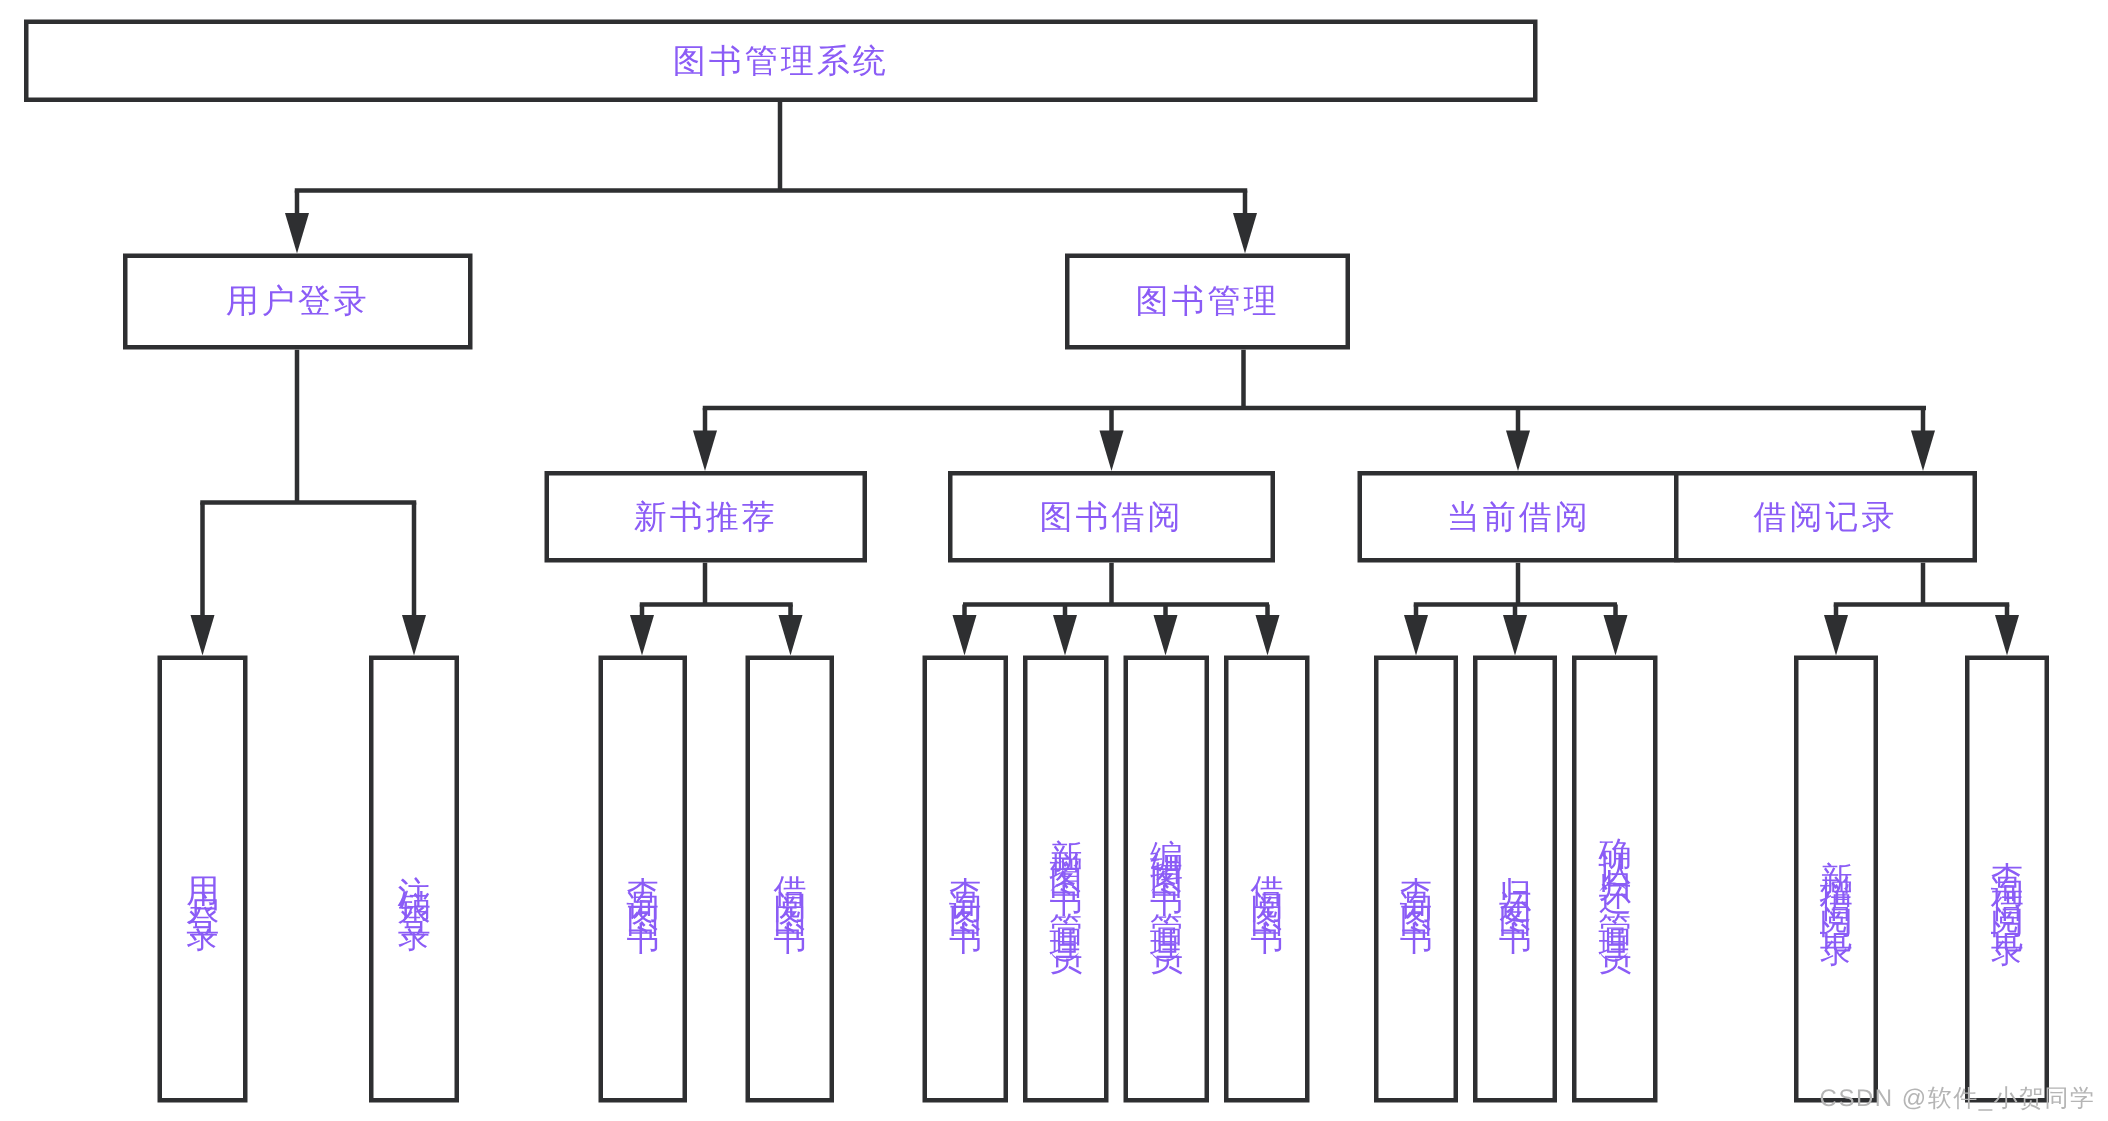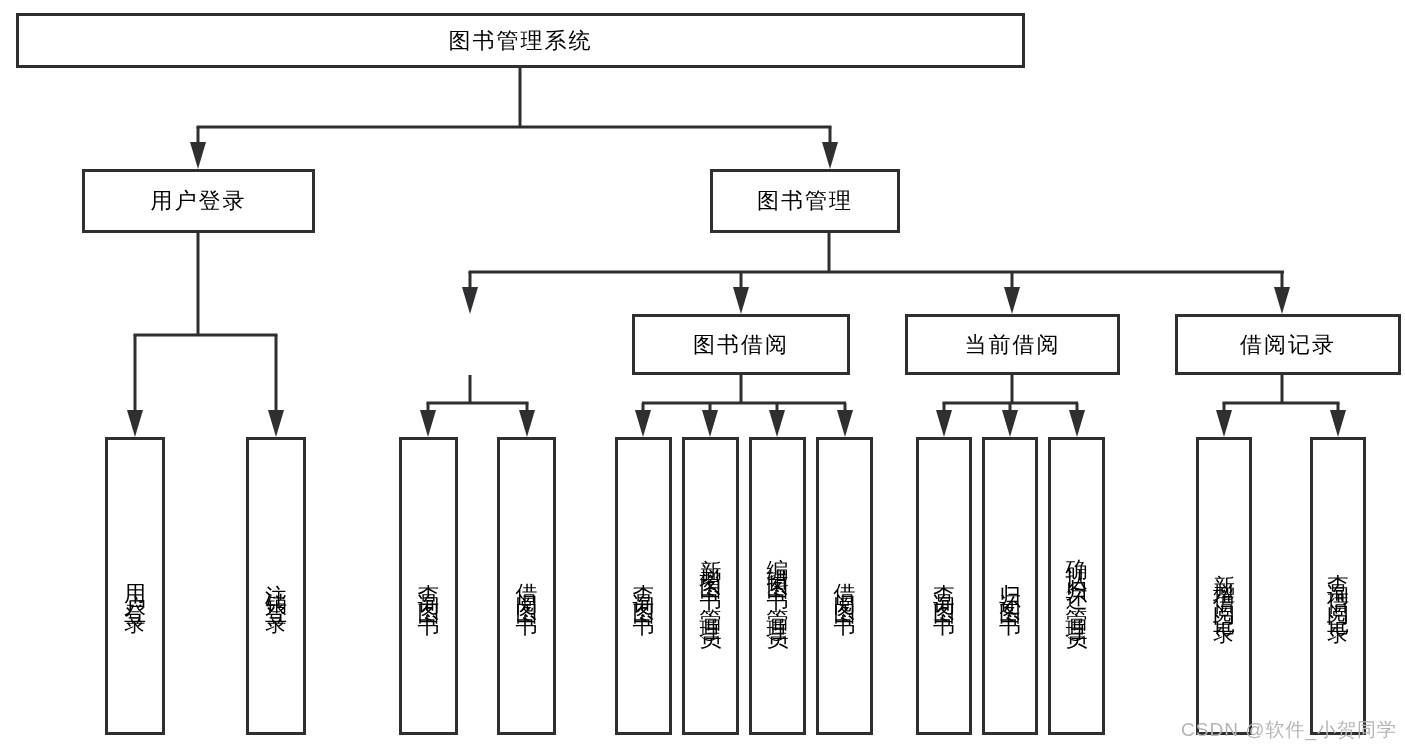--- a/index.html
+++ b/index.html
@@ -15,34 +15,34 @@
   }
   #connectors {
     position: absolute; left: 0; top: 0; width: 1405px; height: 747px;
     pointer-events: none;
   }
   .box {
     position: absolute;
     border: 3px solid #2e2f31;
     background: #ffffff;
     display: flex; align-items: center; justify-content: center;
-    font-size: 22px; letter-spacing: 2px; color: #000000;
+    font-size: 22px; letter-spacing: 2px; color: #8b5cf6;
     z-index: 2;
   }
   .leaf .vlabel {
     writing-mode: vertical-rl;
     text-orientation: mixed;
     font-size: 22px;
     letter-spacing: 10px;
     line-height: 1.1;
     white-space: nowrap;
   }
   .watermark {
     position: absolute; right: 8px; bottom: 4px;
-    font-size: 19px; letter-spacing: 1px;
+    font-size: 16px; letter-spacing: 1px;
     z-index: 5; white-space: nowrap;
   }
 </style>
 </head>
 <body style="color: rgb(30, 30, 30);">
 
 <div id="canvas">
 
   <svg id="connectors" width="1405" height="747" viewBox="0 0 1405 747">
       <line x1="520" y1="68" x2="520" y2="127" stroke="#2e2f31" stroke-width="3"></line>
@@ -97,23 +97,24 @@
       <polygon points="1216,410 1232,410 1224,437" fill="#2e2f31"></polygon>
       <line x1="1338" y1="403" x2="1338" y2="417" stroke="#2e2f31" stroke-width="3"></line>
       <polygon points="1330,410 1346,410 1338,437" fill="#2e2f31"></polygon>
     </svg>
 
   <div class="box" style="left:16px; top:13px; width:1009px; height:55px;">图书管理系统</div>
 
   <div class="box" style="left:82px; top:169px; width:233px; height:64px;">用户登录</div>
   <div class="box" style="left:710px; top:169px; width:190px; height:64px;">图书管理</div>
 
+  <div class="box" style="left:363px; top:314px; width:215px; height:61px;">新书推荐</div>
   <div class="box" style="left:905px; top:314px; width:215px; height:61px;">当前借阅</div>
   <div class="box" style="left:632px; top:314px; width:218px; height:61px;">图书借阅</div>
-  <div class="box" style="left:1175px; top:314px; width:226px; height:61px;">借阅记录</div>
+  <div class="box" style="left:1116px; top:314px; width:202px; height:61px;">借阅记录</div>
 
   <div class="box leaf" style="left:105px; top:437px; width:60px; height:298px;">
     <span class="vlabel">用户登录</span>
   </div>
   <div class="box leaf" style="left:246px; top:437px; width:60px; height:298px;">
     <span class="vlabel">注销登录</span>
   </div>
 
   <div class="box leaf" style="left:399px; top:437px; width:59px; height:298px;">
     <span class="vlabel">查询图书</span>

